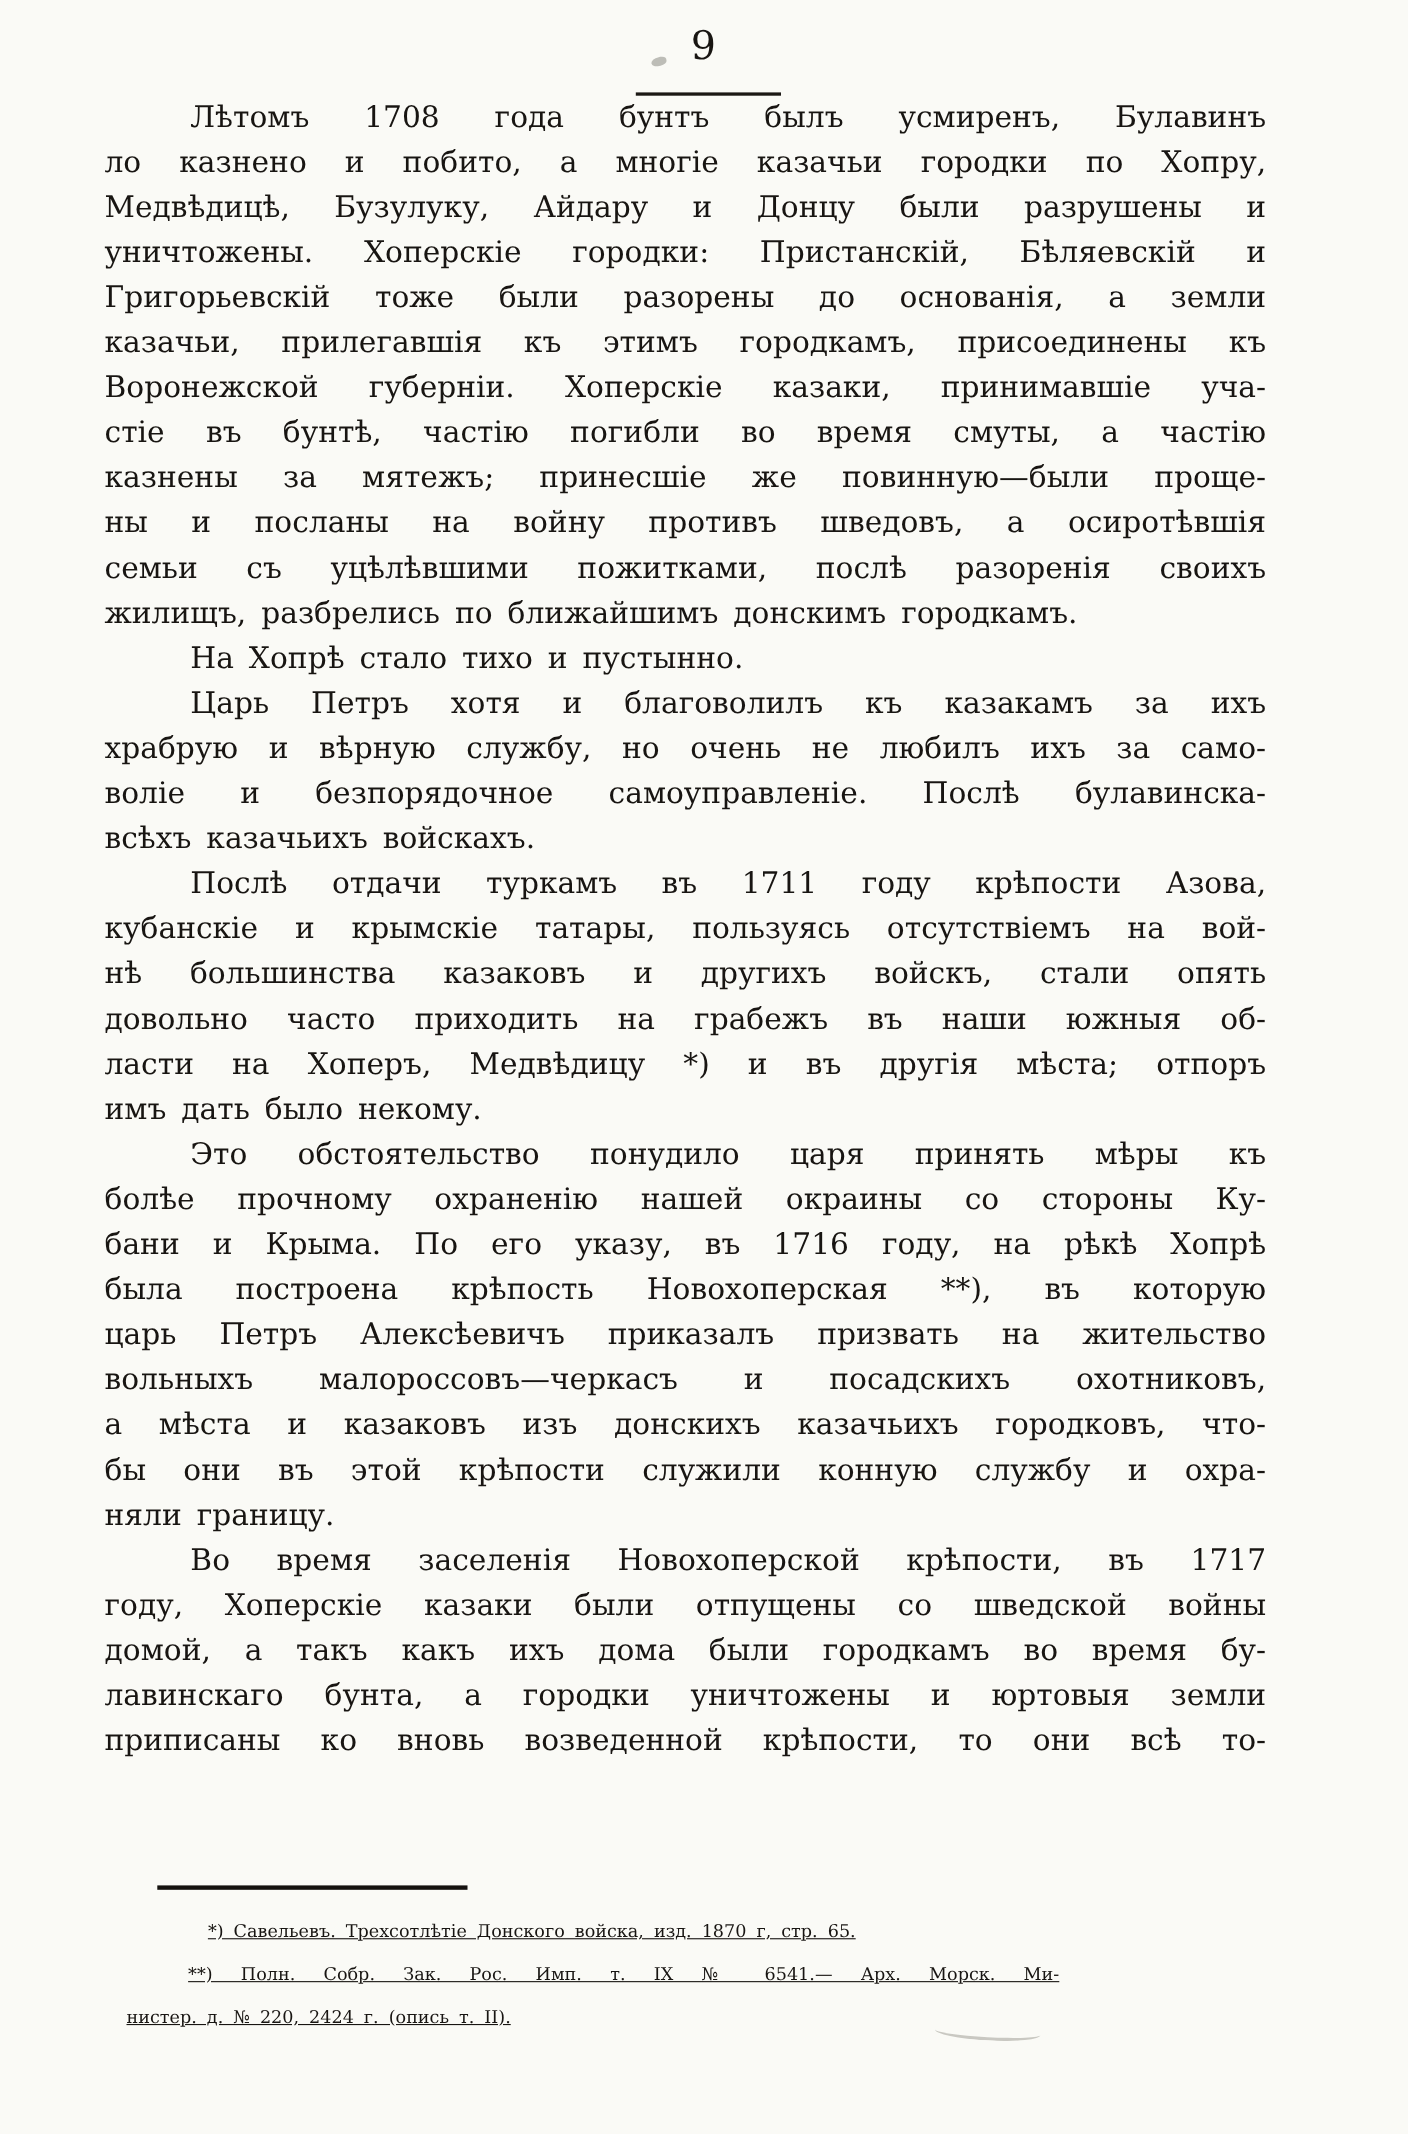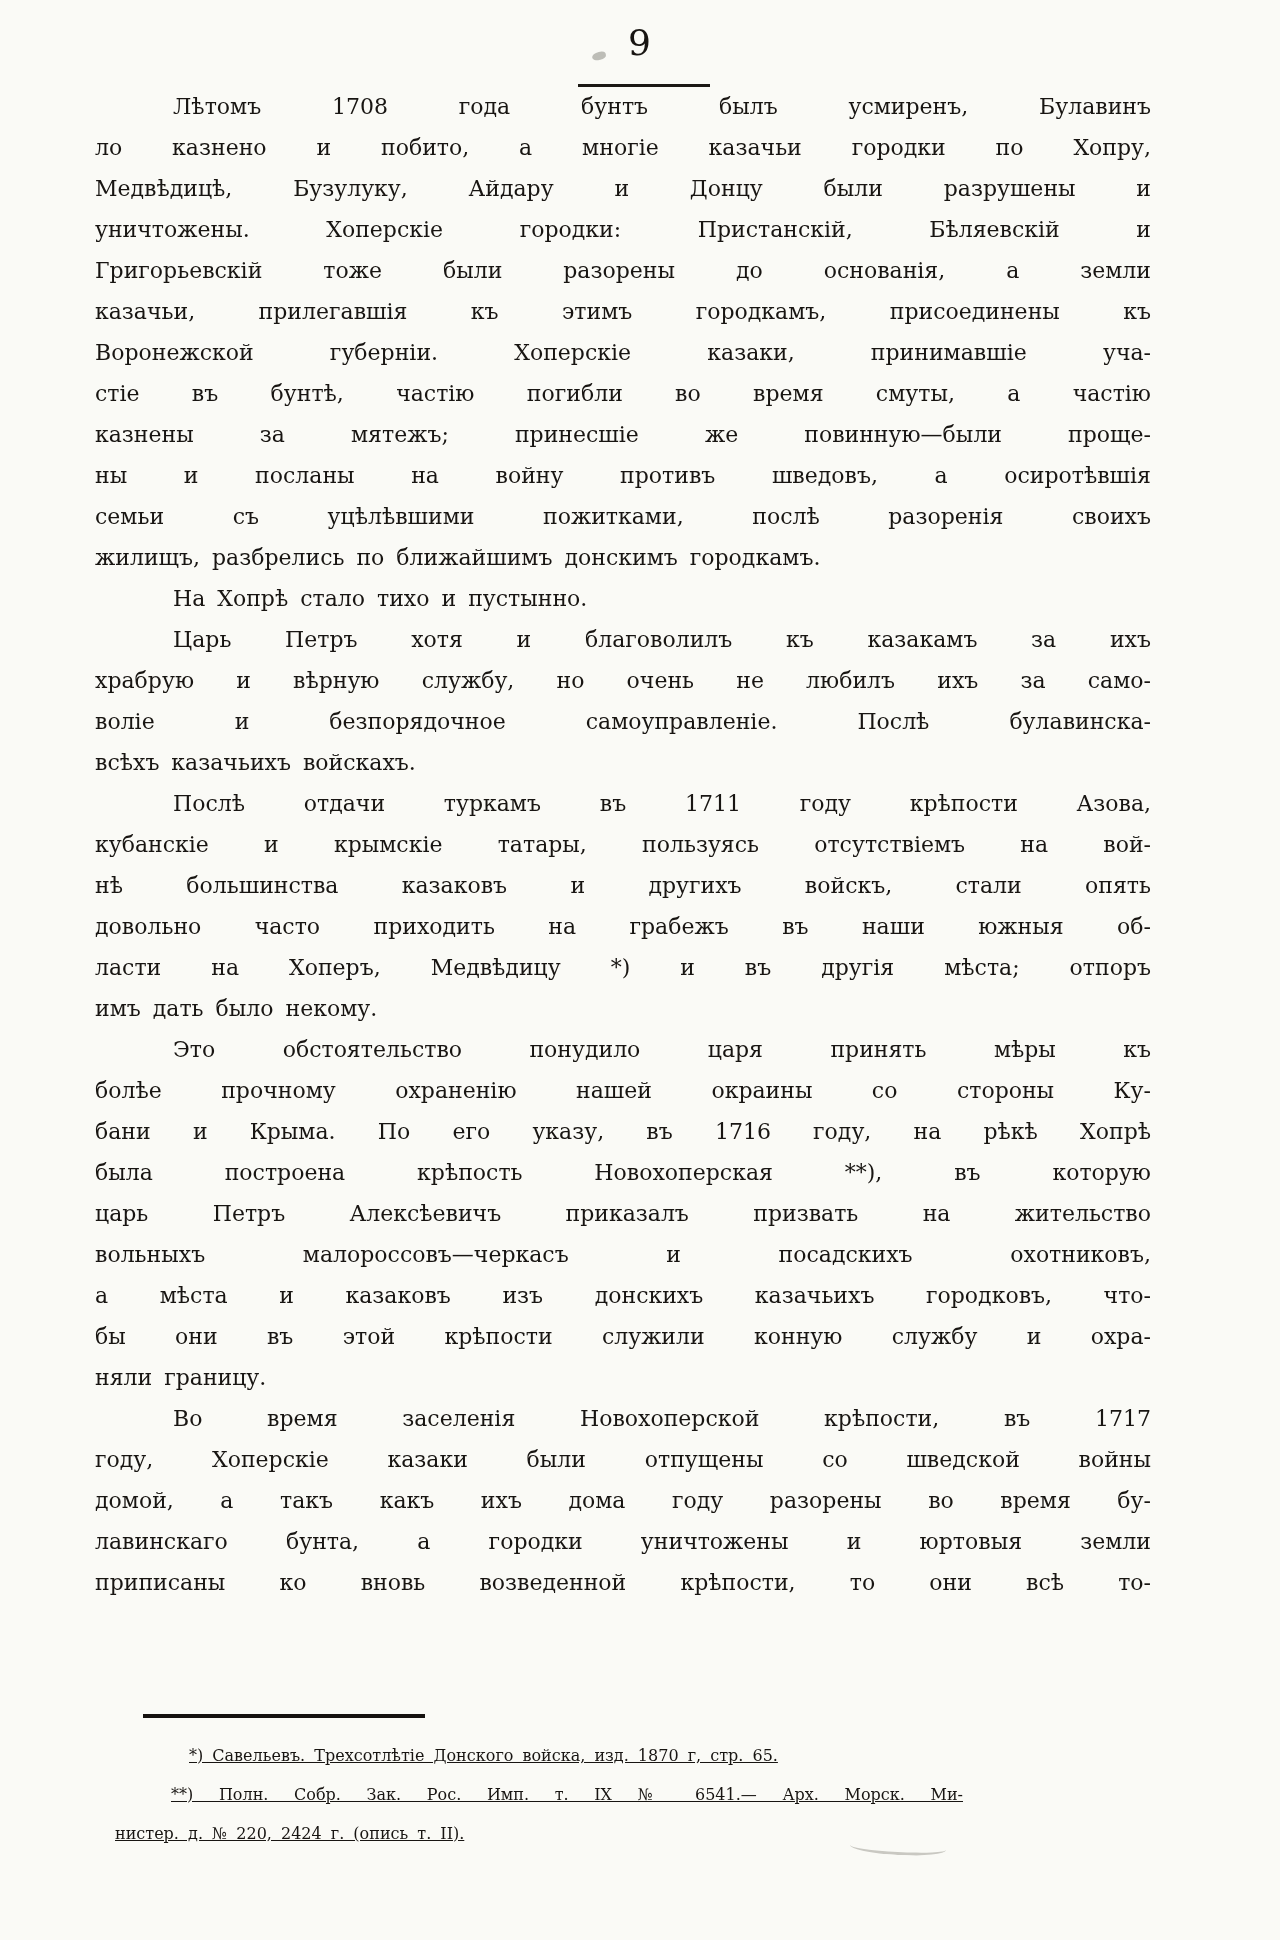--- a/index.html
+++ b/index.html
@@ -41,21 +41,21 @@
     background: #8a8a84;
     border-radius: 60% 40% 50% 50%;
     opacity: 0.55;
     transform: rotate(-12deg);
   }
   .body-text {
     position: absolute;
     top: 86px;
     left: 95px;
     width: 1056px;
-    font-size: 22px;
+    font-size: 27px;
     line-height: 41px;
     word-spacing: 5px;
   }
   .tl {
     text-align: justify;
     text-align-last: justify;
     white-space: normal;
   }
   .tl.end {
     text-align: right;
@@ -136,21 +136,21 @@
   <div class="tl">болѣе прочному охраненію нашей окраины со стороны Ку-</div>
   <div class="tl">бани и Крыма. По его указу, въ 1716 году, на рѣкѣ Хопрѣ</div>
   <div class="tl">была построена крѣпость Новохоперская **), въ которую</div>
   <div class="tl">царь Петръ Алексѣевичъ приказалъ призвать на жительство</div>
   <div class="tl">вольныхъ малороссовъ—черкасъ и посадскихъ охотниковъ,</div>
   <div class="tl">а мѣста и казаковъ изъ донскихъ казачьихъ городковъ, что-</div>
   <div class="tl">бы они въ этой крѣпости служили конную службу и охра-</div>
   <div class="tl end">няли границу.</div>
   <div class="tl first">Во время заселенія Новохоперской крѣпости, въ 1717</div>
   <div class="tl">году, Хоперскіе казаки были отпущены со шведской войны</div>
-  <div class="tl">домой, а такъ какъ ихъ дома году разорены во время бу-</div>
+  <div class="tl">домой, а такъ какъ ихъ дома были городкамъ во время бу-</div>
   <div class="tl">лавинскаго бунта, а городки уничтожены и юртовыя земли</div>
   <div class="tl">приписаны ко вновь возведенной крѣпости, то они всѣ то-</div>
 </div>
 
 <div class="footnote-separator"></div>
 
 <div class="footnotes">
   <div class="fl f1">*) Савельевъ. Трехсотлѣтіе Донского войска, изд. 1870 г, стр. 65.</div>
   <div class="fl f2">**) Полн. Собр. Зак. Рос. Имп. т. IX № 6541.— Арх. Морск. Ми-</div>
   <div class="fl f3">нистер. д. № 220, 2424 г. (опись т. II).</div>

